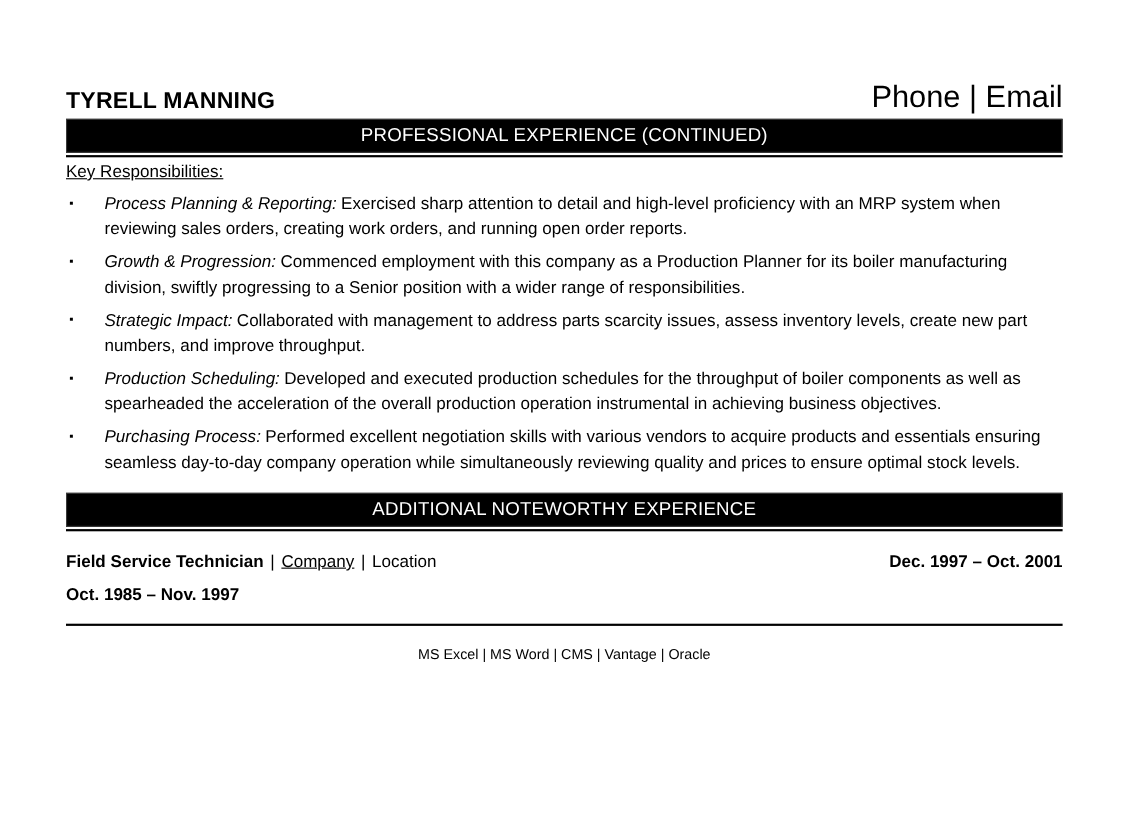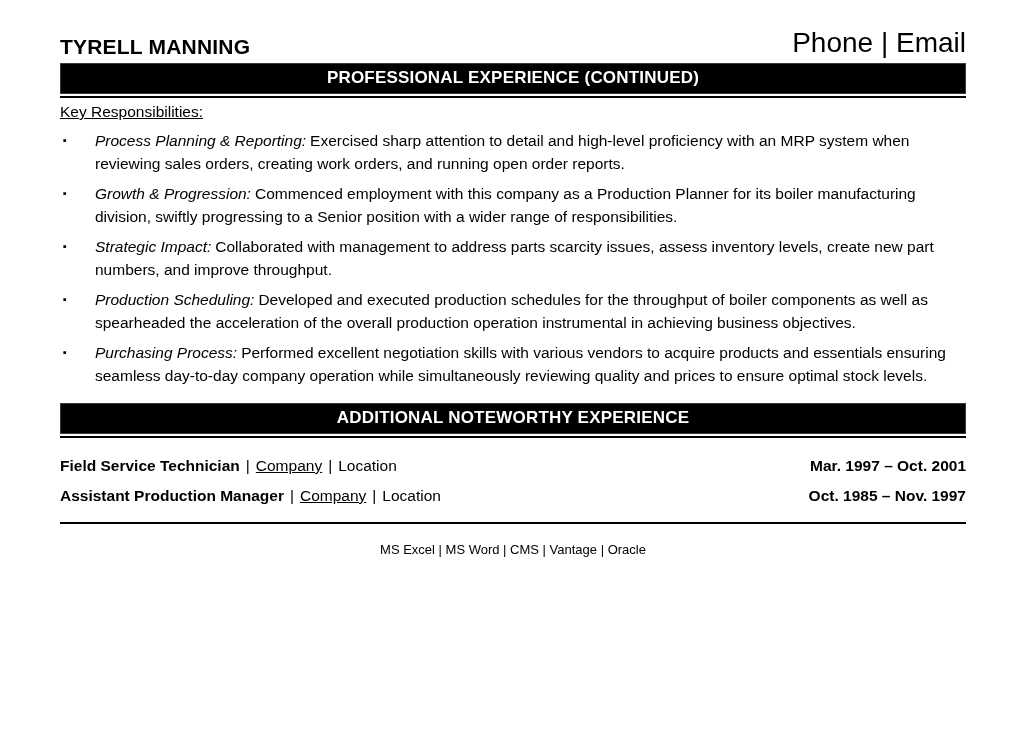--- a/index.html
+++ b/index.html
@@ -8,21 +8,21 @@
     width: 1024px;
     height: 748px;
     font-family: "Liberation Sans", sans-serif;
     color: #000000;
     overflow: hidden;
   }
   .page {
     width: 1024px;
     height: 748px;
     background: #ffffff;
-    padding: 27px 58px 0 60px;
+    padding: 72px 58px 0 60px;
   }
   
   .header-row {
     display: flex;
     justify-content: space-between;
     align-items: flex-end;
     margin-bottom: 4px;
   }
   .name {
     font-size: 21px;
@@ -33,21 +33,21 @@
     font-size: 28px;
     font-weight: normal;
   }
   
   .banner {
     background: #000000;
     border: 1px solid #3a3a3a;
     color: #ffffff;
     text-align: center;
     font-size: 17px;
-    font-weight: bold;
+    font-weight: normal;
     letter-spacing: 0.2px;
     padding: 4px 0 5px 0;
   }
   .banner-underline {
     height: 2px;
     background: #000000;
     margin-top: 2px;
   }
   
   .subheading {
@@ -149,27 +149,24 @@
   <div class="banner">ADDITIONAL NOTEWORTHY EXPERIENCE</div>
   <div class="banner-underline"></div>
 
   <div class="jobs">
 
 
     <div class="job-row">
       <div class="job-left">
         <span class="job-role">Field Service Technician</span><span class="sep">|</span><span class="job-company">Company</span><span class="sep">|</span><span class="job-location">Location</span>
       </div>
-      <div class="job-dates">Mar. 1997 – Oct. 2001</div>
+      <div class="job-dates">Dec. 1997 – Oct. 2001</div>
     </div>
 
     <div class="job-row">
-      <div class="job-left">
-        <span class="job-role">Assistant Production Manager</span><span class="sep">|</span><span class="job-company">Company</span><span class="sep">|</span><span class="job-location">Location</span>
-      </div>
       <div class="job-dates">Oct. 1985 – Nov. 1997</div>
     </div>
 
   </div>
 
   <div class="banner-underline"></div>
 
   <div class="skills-line">MS Excel | MS Word | CMS | Vantage | Oracle</div>
 
 </div>

